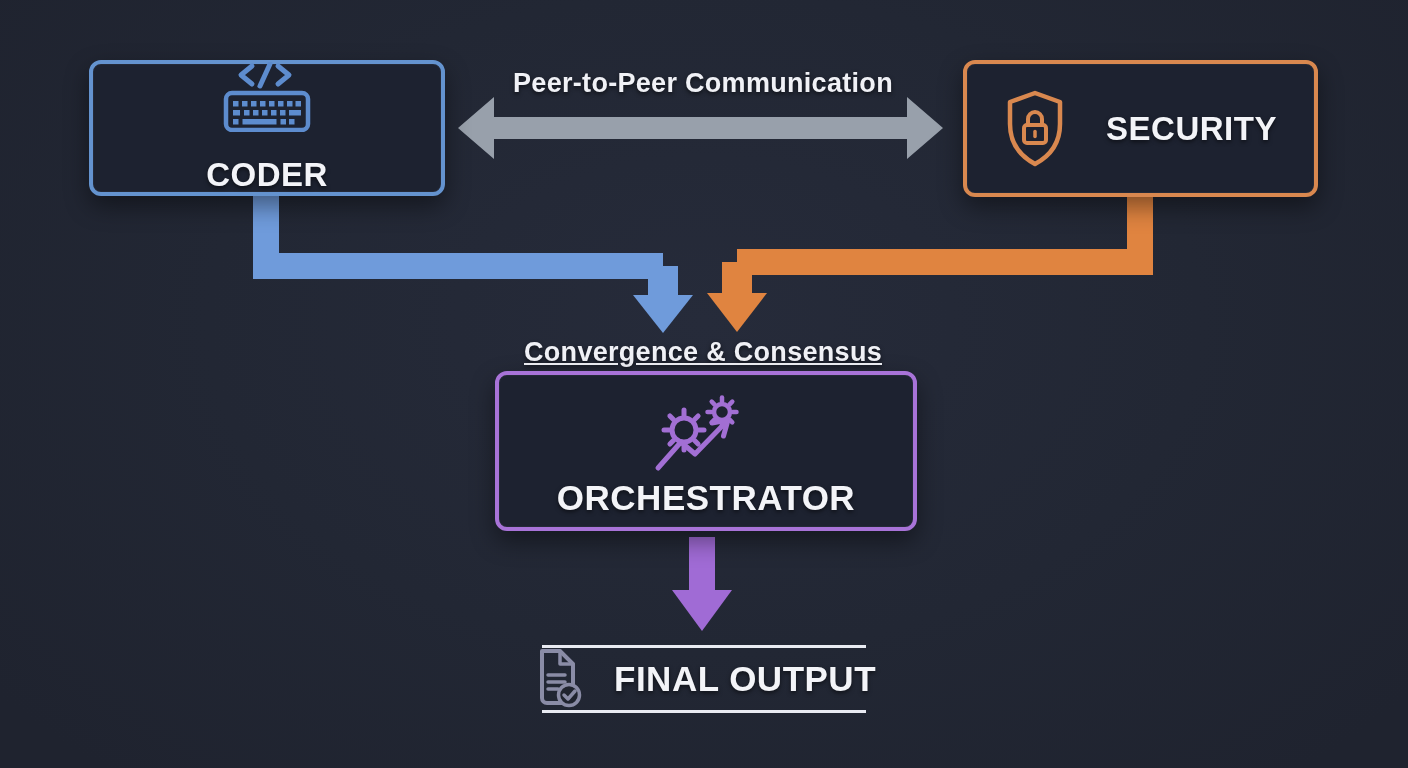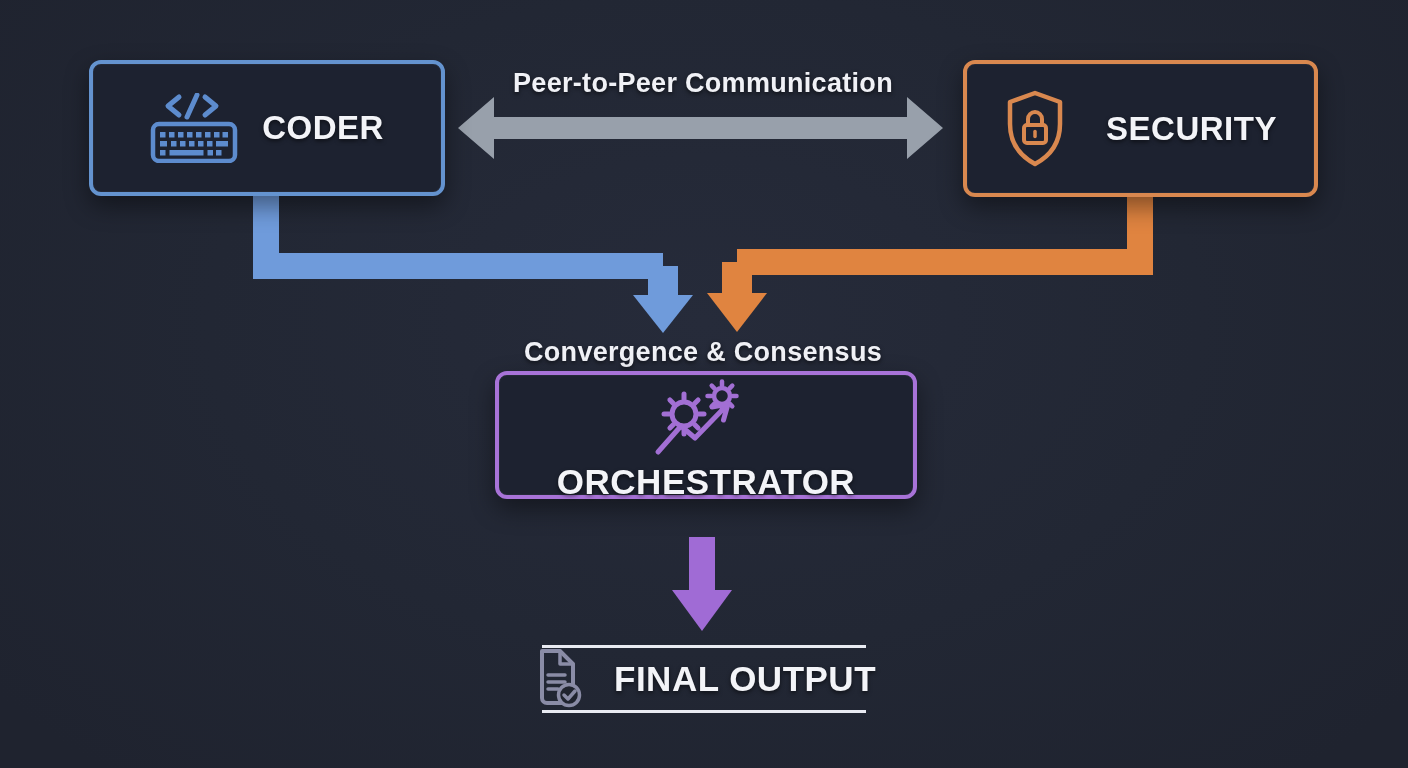--- a/index.html
+++ b/index.html
@@ -24,23 +24,23 @@
 
   .node-box {
     position: absolute;
     display: flex;
     align-items: center;
     justify-content: center;
     background: #1d2230;
     border-radius: 12px;
     box-shadow: 0 10px 24px rgba(0,0,0,.42), inset 0 0 0 1px rgba(255,255,255,.04);
   }
-  .coder-box     { left: 89px;  top: 60px;  width: 356px; height: 136px; border: 4px solid #6493cf; gap: 24px; }
+  .coder-box     { left: 89px;  top: 60px;  width: 356px; height: 136px; border: 4px solid #6493cf; gap: 24px; flex-direction: column; }
   .security-box  { left: 963px; top: 60px;  width: 355px; height: 137px; border: 4px solid #d9884f; gap: 40px; }
-  .orch-box      { left: 495px; top: 371px; width: 422px; height: 128px; border: 4px solid #a873d8;
+  .orch-box      { left: 495px; top: 371px; width: 422px; height: 160px; border: 4px solid #a873d8;
                    flex-direction: column; gap: 6px; padding-top: 10px; }
 
   .node-label {
     color: #f3f4f8;
     font-weight: 800;
     font-size: 33px;
     letter-spacing: .5px;
     text-shadow: 0 2px 4px rgba(0,0,0,.55);
     white-space: nowrap;
   }
@@ -50,21 +50,21 @@
     position: absolute;
     color: #f0f1f6;
     font-weight: 700;
     font-size: 27px;
     text-align: center;
     letter-spacing: .3px;
     text-shadow: 0 2px 4px rgba(0,0,0,.6);
     white-space: nowrap;
   }
   .peer-label        { left: 403px; top: 68px;  width: 600px; }
-  .convergence-label { left: 453px; top: 337px; width: 500px; }
+  .convergence-label { left: 453px; top: 337px; width: 500px; text-decoration: underline; }
 
   .final-output {
     position: absolute;
     left: 542px; top: 645px;
     width: 324px; height: 68px;
     display: flex;
     align-items: center;
     justify-content: center;
     gap: 32px;
     border-top: 3px solid #e9ebf2;

